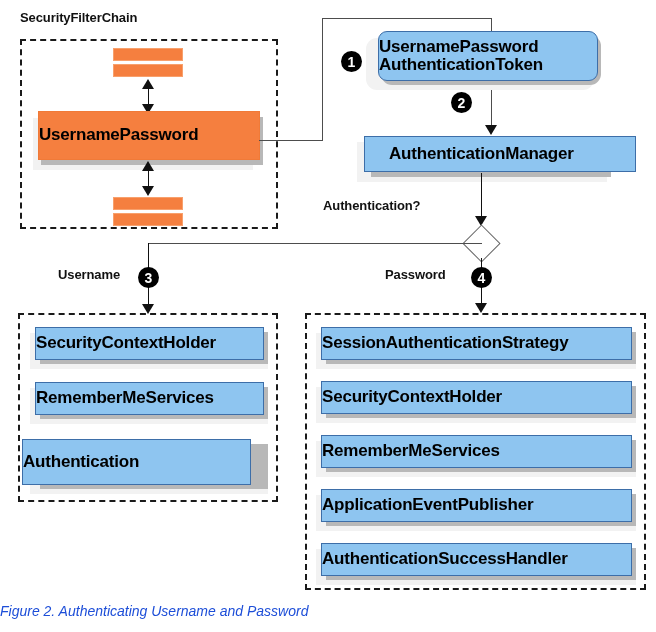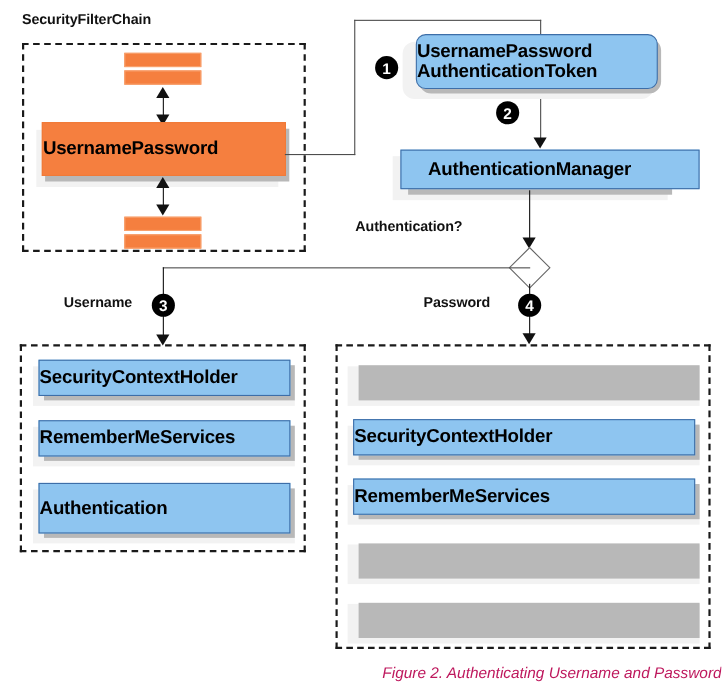--- a/index.html
+++ b/index.html
@@ -141,25 +141,25 @@
     border: 1.4px solid #666666;
     background: #ffffff;
     transform: rotate(45deg);
     box-sizing: border-box;
   }
 
   
   .caption {
     position: absolute;
     width: 100%;
-    text-align: right;
+    text-align: left;
     font-family: "Liberation Sans", sans-serif;
     font-style: italic;
     font-size: 14px;
-    color: #be185d;
+    color: #1d4ed8;
   }
 </style>
 </head>
 <body>
 
 <div id="canvas">
 
   <div class="plain-label" style="left:20px; top:10px;">SecurityFilterChain</div>
 
   <div class="dashed-box" style="left:20px; top:39px; width:258px; height:190px;"></div>
@@ -240,44 +240,53 @@
   </div>
 
   <div class="shadow-plate-soft" style="left:30px; top:388px; width:238px; height:36px;"></div>
   <div class="shadow-plate" style="left:40px; top:387px; width:228px; height:32px;"></div>
   <div class="node node-blue" style="left:35px; top:382px; width:229px; height:33px; z-index:3;">
     <span class="node-label">RememberMeServices</span>
   </div>
 
   <div class="shadow-plate-soft" style="left:30px; top:445px; width:238px; height:49px;"></div>
   <div class="shadow-plate" style="left:40px; top:444px; width:228px; height:45px;"></div>
-  <div class="node node-blue" style="left:35px; top:439px; width:229px; height:46px; z-index:3;">
+  <div class="node node-blue" style="left:22px; top:439px; width:229px; height:46px; z-index:3;">
     <span class="node-label">
       <span>Authentication</span><br>
     </span>
   </div>
 
   <div class="dashed-box" style="left:305px; top:313px; width:341px; height:277px;"></div>
 
   <div class="shadow-plate-soft" style="left:316px; top:333px; width:320px; height:36px;"></div>
   <div class="shadow-plate" style="left:326px; top:332px; width:310px; height:32px;"></div>
+  <div class="node node-blue" style="left:321px; top:327px; width:311px; height:33px; z-index:3;">
+    <span class="node-label">SessionAuthenticationStrategy</span>
+  </div>
 
   <div class="shadow-plate-soft" style="left:316px; top:387px; width:320px; height:36px;"></div>
   <div class="shadow-plate" style="left:326px; top:386px; width:310px; height:32px;"></div>
   <div class="node node-blue" style="left:321px; top:381px; width:311px; height:33px; z-index:3;">
     <span class="node-label">SecurityContextHolder</span>
   </div>
 
   <div class="shadow-plate-soft" style="left:316px; top:441px; width:320px; height:36px;"></div>
   <div class="shadow-plate" style="left:326px; top:440px; width:310px; height:32px;"></div>
   <div class="node node-blue" style="left:321px; top:435px; width:311px; height:33px; z-index:3;">
     <span class="node-label">RememberMeServices</span>
   </div>
 
   <div class="shadow-plate-soft" style="left:316px; top:495px; width:320px; height:36px;"></div>
   <div class="shadow-plate" style="left:326px; top:494px; width:310px; height:32px;"></div>
+  <div class="node node-blue" style="left:321px; top:489px; width:311px; height:33px; z-index:3;">
+    <span class="node-label">ApplicationEventPublisher</span>
+  </div>
 
   <div class="shadow-plate-soft" style="left:316px; top:549px; width:320px; height:36px;"></div>
   <div class="shadow-plate" style="left:326px; top:548px; width:310px; height:32px;"></div>
+  <div class="node node-blue" style="left:321px; top:543px; width:311px; height:33px; z-index:3;">
+    <span class="node-label">AuthenticationSuccessHandler</span>
+  </div>
 
   <div class="caption" style="left:0; top:603px;">Figure 2. Authenticating Username and Password</div>
 
 </div>
 
 </body></html>

